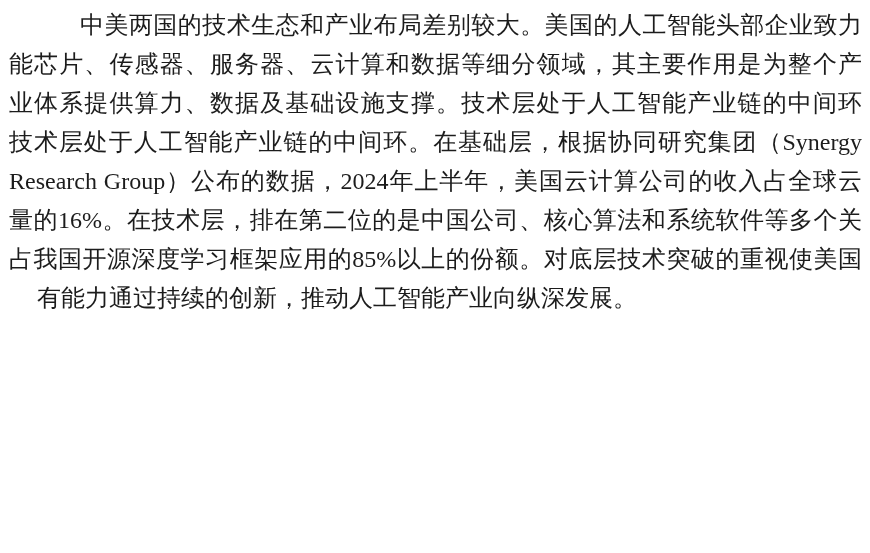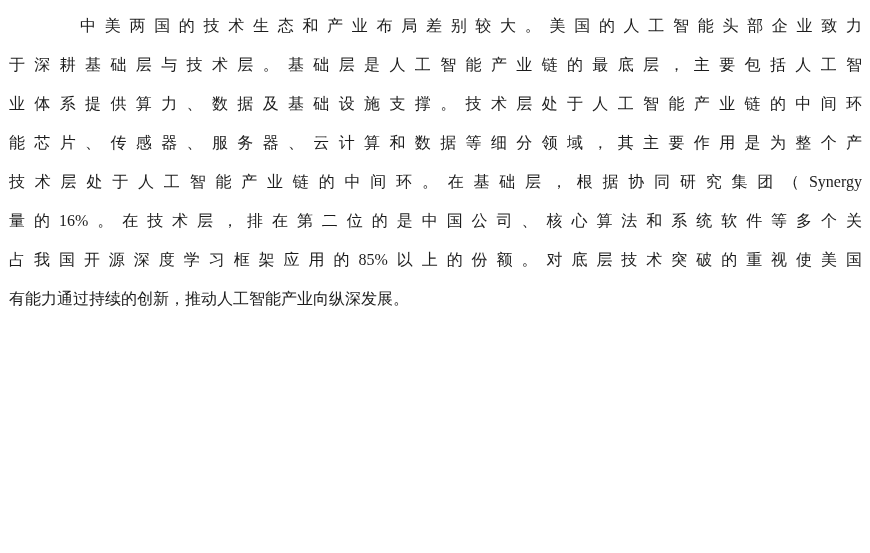--- a/index.html
+++ b/index.html
@@ -11,45 +11,46 @@
     height: 553px;
     background: #ffffff;
     overflow: hidden;
   }
   .page {
     box-sizing: border-box;
     width: 870px;
     height: 553px;
     padding: 6px 8px 0 9px;
     font-family: "Liberation Serif", "DejaVu Serif", serif;
-    font-size: 16px;
+    font-size: 24px;
     color: #1c1c1c;
   }
   .line {
     height: 39px;
     line-height: 39px;
     text-align: justify;
     text-align-last: justify;
     -moz-text-align-last: justify;
     overflow: hidden;
   }
   .line.first {
     text-indent: 71px;
   }
   .line.last {
     text-align: left;
     text-align-last: left;
+    margin-left: 28px;
     -moz-text-align-last: left;
   }
 </style>
 </head>
 <body style="background: rgb(255, 255, 255);">
 
 <div class="page" style="color: rgb(28, 28, 28);">
   <div class="line first">中美两国的技术生态和产业布局差别较大。美国的人工智能头部企业致力</div>
-  <div class="line">于深耕基础层与技术层。基础层是人工智能产业链的最底层，主要包括人工智</div>
+  <div class="line">能芯片、传感器、服务器、云计算和数据等细分领域，其主要作用是为整个产</div>
   <div class="line">业体系提供算力、数据及基础设施支撑。技术层处于人工智能产业链的中间环</div>
-  <div class="line">能芯片、传感器、服务器、云计算和数据等细分领域，其主要作用是为整个产</div>
   <div class="line">技术层处于人工智能产业链的中间环。在基础层，根据协同研究集团（Synergy</div>
+  <div class="line">Research Group）公布的数据，2024年上半年，美国云计算公司的收入占全球云</div>
   <div class="line">量的16%。在技术层，排在第二位的是中国公司、核心算法和系统软件等多个关</div>
   <div class="line">占我国开源深度学习框架应用的85%以上的份额。对底层技术突破的重视使美国</div>
   <div class="line last">有能力通过持续的创新，推动人工智能产业向纵深发展。</div>
 </div>
 
 </body></html>

